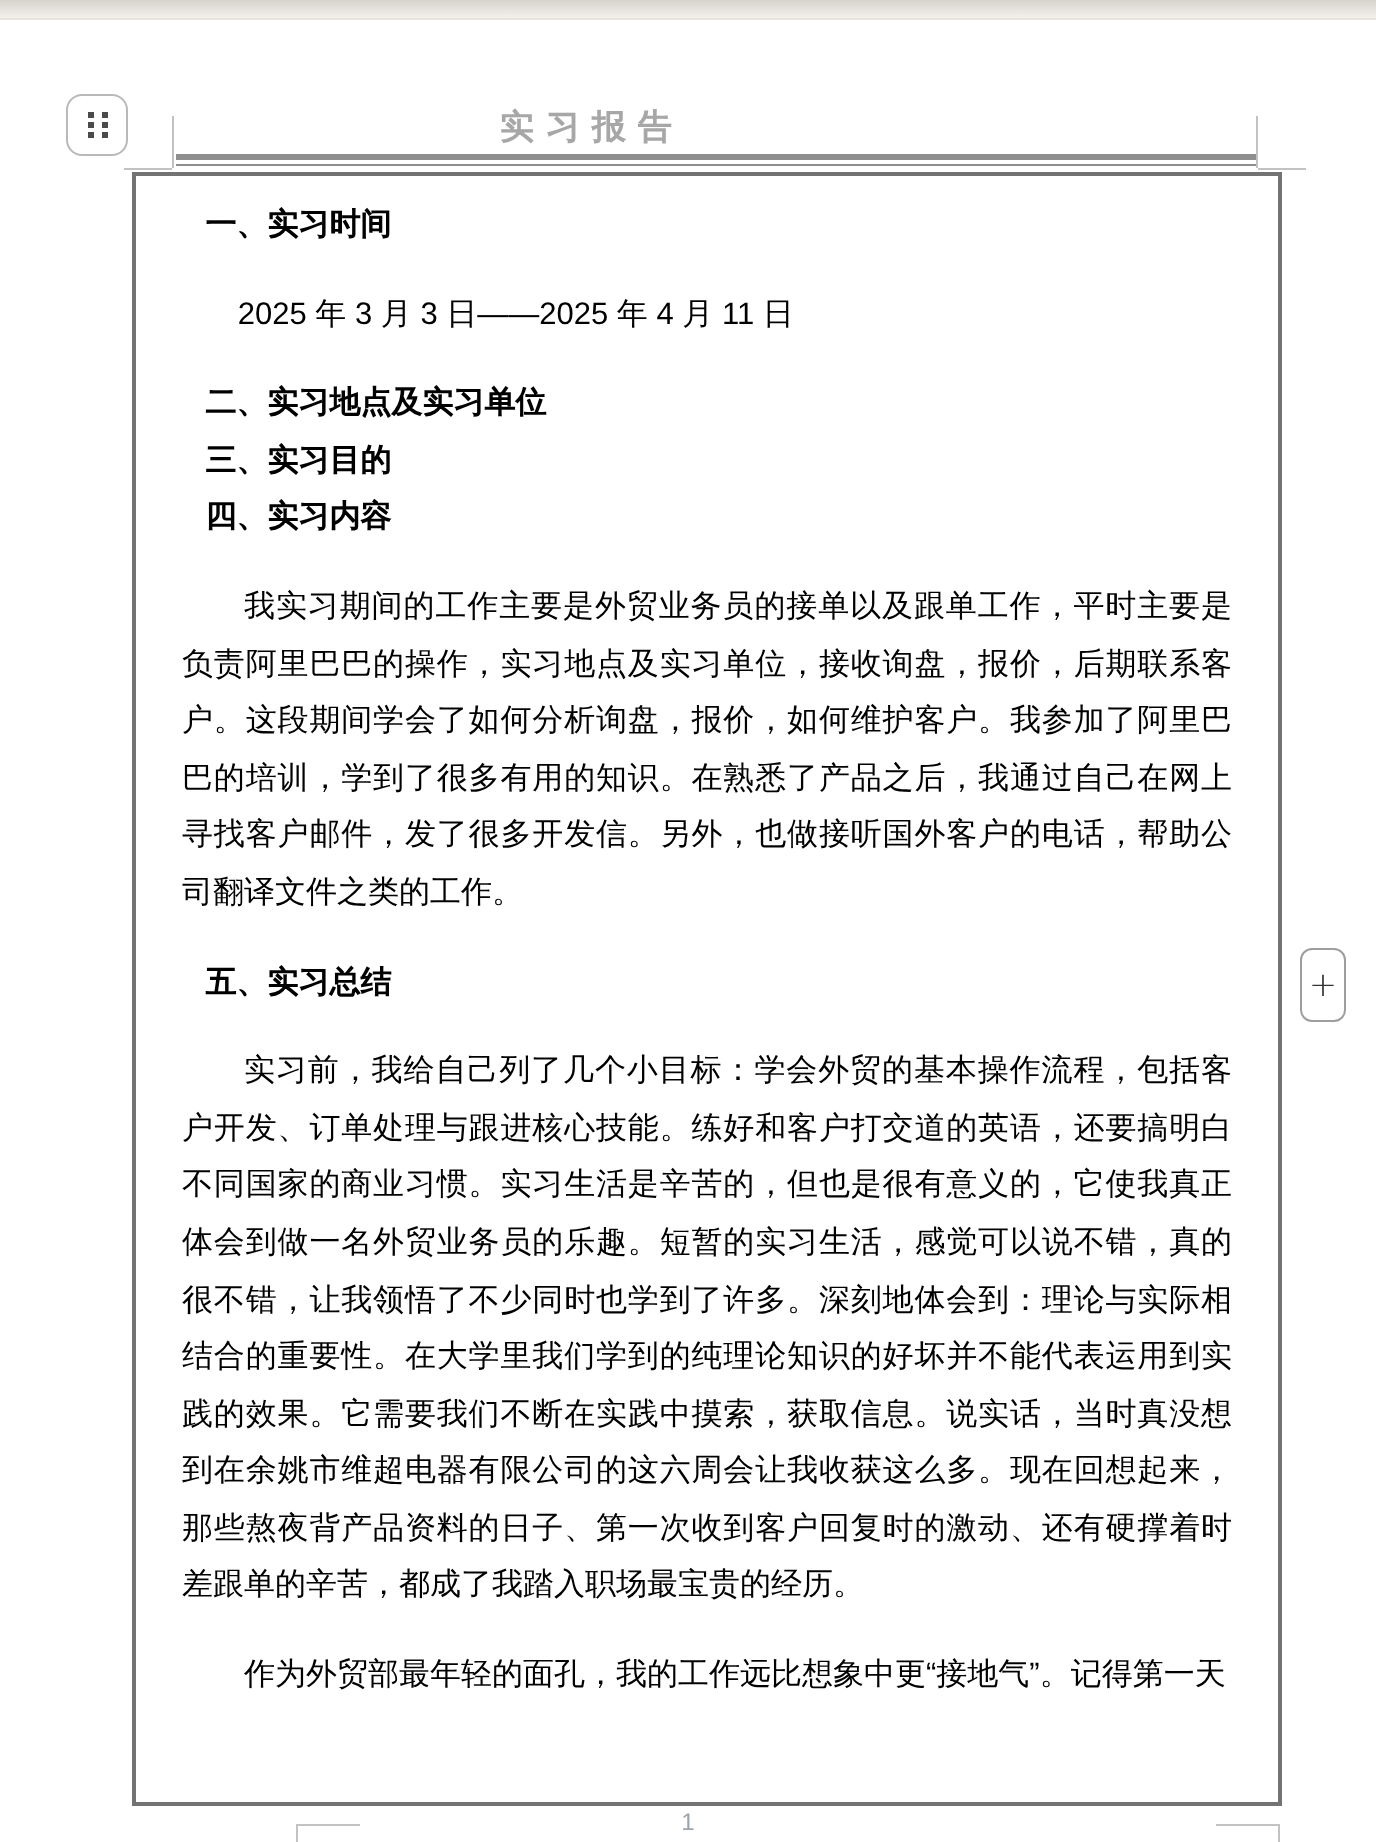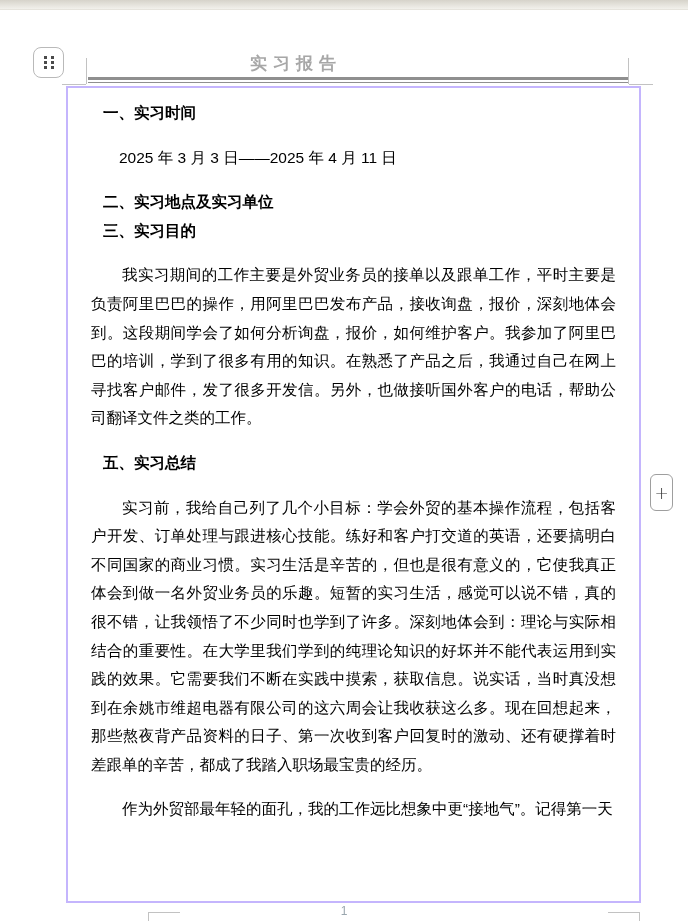--- a/index.html
+++ b/index.html
@@ -37,21 +37,21 @@
   .header-rule{
     position:absolute;left:88px;top:77px;width:540px;height:2px;
     border-top:3px solid #8f8f8f;border-bottom:1px solid #8f8f8f;
     background:#fff;box-sizing:content-box;
   }
   
   .mark{position:absolute;background:#c2c2c2;}
   
   .text-frame{
     position:absolute;left:66px;top:86px;width:575px;height:817px;
-    border:2px solid #c4b5fd;box-sizing:border-box;
+    border:2px solid #737373;box-sizing:border-box;
     background:#fff;
   }
   .doc-content{
     padding:11px 7px 0 7px;
     color:#000;
     font-size:15.5px;line-height:28.6px;
     text-align:justify;
   }
   .doc-content h3{
     margin:0;font-size:15.5px;line-height:28.6px;font-weight:bold;
@@ -105,21 +105,22 @@
   <span class="mark" style="left:148px;top:912px;width:1px;height:9px;"></span>
   <span class="mark" style="left:608px;top:912px;width:32px;height:1px;"></span>
   <span class="mark" style="left:639px;top:912px;width:1px;height:9px;"></span>
 
   <div class="text-frame">
     <div class="doc-content" id="sections">
         <h3>一、实习时间</h3>
         <p class="plainline">2025 年 3 月 3 日——2025 年 4 月 11 日</p>
         <h3>二、实习地点及实习单位</h3>
         <h3>三、实习目的</h3>
-        <p>我实习期间的工作主要是外贸业务员的接单以及跟单工作，平时主要是负责阿里巴巴的操作，用阿里巴巴发布产品，接收询盘，报价，深刻地体会到。这段期间学会了如何分析询盘，报价，如何维护客户。我参加了阿里巴巴的培训，学到了很多有用的知识。在熟悉了产品之后，我通过自己在网上寻找客户邮件，发了很多开发信。另外，也做接听国外客户的电话，帮助公司翻译文件之类的工作。</p>
+        <h3>四、实习内容</h3>
+        <p>我实习期间的工作主要是外贸业务员的接单以及跟单工作，平时主要是负责阿里巴巴的操作，实习地点及实习单位，接收询盘，报价，后期联系客户。这段期间学会了如何分析询盘，报价，如何维护客户。我参加了阿里巴巴的培训，学到了很多有用的知识。在熟悉了产品之后，我通过自己在网上寻找客户邮件，发了很多开发信。另外，也做接听国外客户的电话，帮助公司翻译文件之类的工作。</p>
         <h3>五、实习总结</h3>
         <p>实习前，我给自己列了几个小目标：学会外贸的基本操作流程，包括客户开发、订单处理与跟进核心技能。练好和客户打交道的英语，还要搞明白不同国家的商业习惯。实习生活是辛苦的，但也是很有意义的，它使我真正体会到做一名外贸业务员的乐趣。短暂的实习生活，感觉可以说不错，真的很不错，让我领悟了不少同时也学到了许多。深刻地体会到：理论与实际相结合的重要性。在大学里我们学到的纯理论知识的好坏并不能代表运用到实践的效果。它需要我们不断在实践中摸索，获取信息。说实话，当时真没想到在余姚市维超电器有限公司的这六周会让我收获这么多。现在回想起来，那些熬夜背产品资料的日子、第一次收到客户回复时的激动、还有硬撑着时差跟单的辛苦，都成了我踏入职场最宝贵的经历。</p>
         <p>作为外贸部最年轻的面孔，我的工作远比想象中更“接地气”。记得第一天</p>
       </div>
   </div>
 
   <button class="add-btn">
     <span>+</span>
   </button>
 

